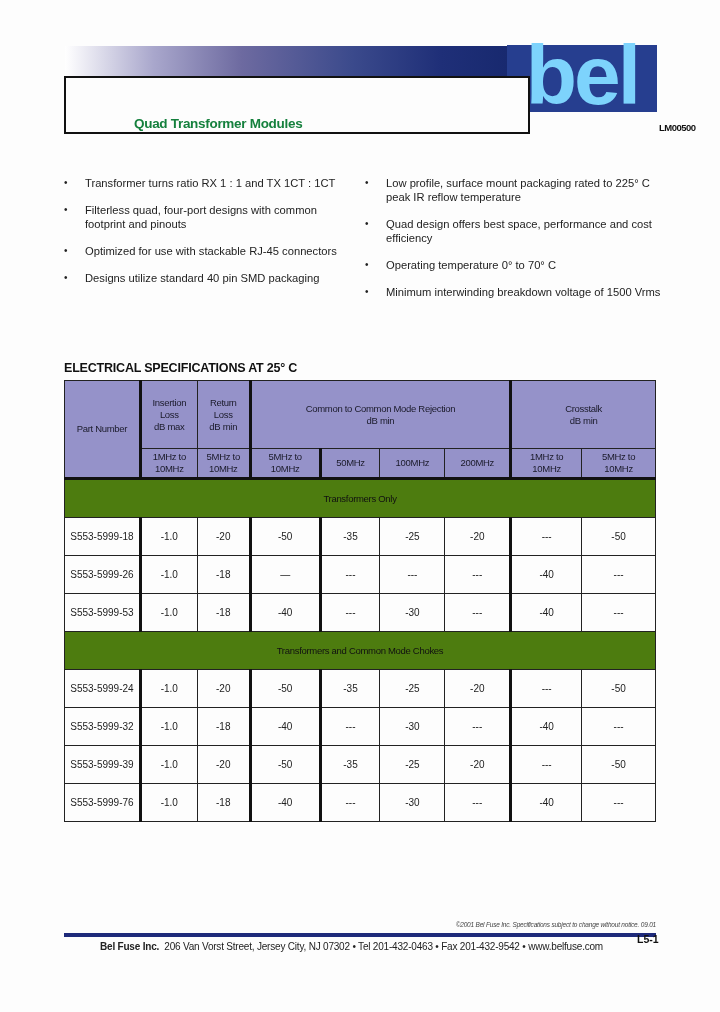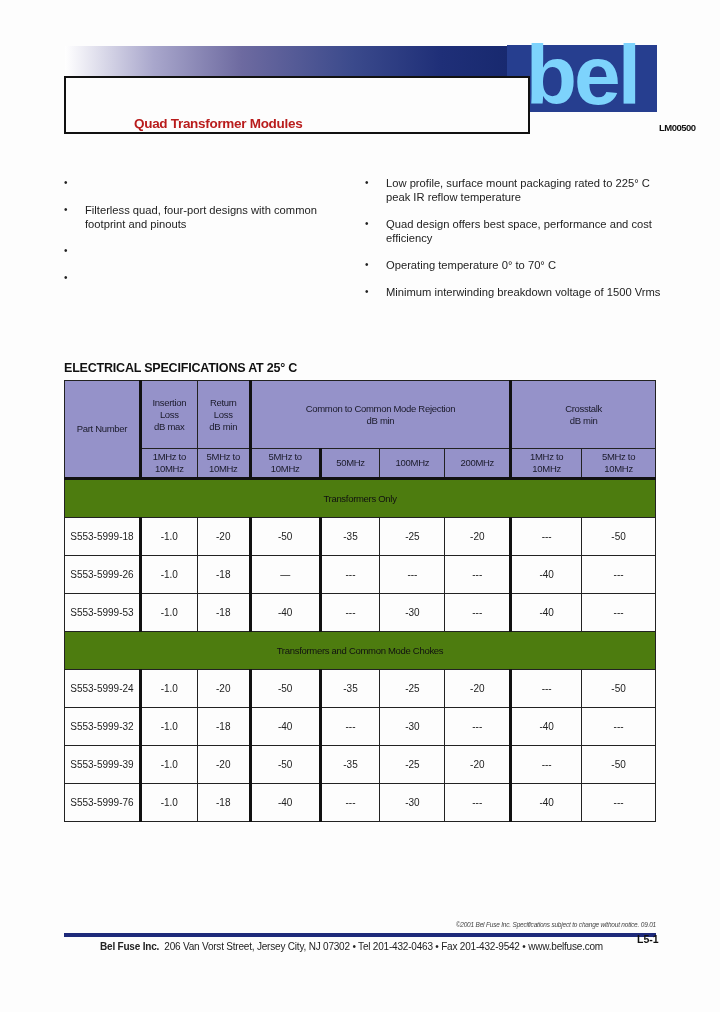--- a/index.html
+++ b/index.html
@@ -7,21 +7,21 @@
          font-family:"Liberation Sans", sans-serif; color:#111; }
   .banner { position:absolute; left:65px; top:46px; width:442px; height:36px;
             background:linear-gradient(to right, #ffffff 0%, #a9a7cc 20%, #6d6aa0 40%, #3b4a8c 65%, #1f2f78 85%, #18296f 100%); }
   .logo { position:absolute; left:507px; top:45px; width:150px; height:67px; background:#263e8f; }
   .logo span { position:absolute; left:0; top:-12px; width:150px; text-align:center;
                color:#7dd3fc; font-family:"Liberation Sans", sans-serif; font-weight:bold;
                font-size:84px; letter-spacing:-3px; line-height:84px; }
   .titlebox { position:absolute; left:64px; top:76px; width:466px; height:58px;
               border:2px solid #111; background:#fdfdfd; box-sizing:border-box; }
   .title { position:absolute; left:68px; top:14px; font-weight:bold; font-size:19px; letter-spacing:-0.5px; }
-  .subtitle { position:absolute; left:68px; top:38px; font-weight:bold; font-size:13.5px; color:#b91c1c; letter-spacing:-0.3px; }
+  .subtitle { position:absolute; left:68px; top:38px; font-weight:bold; font-size:13.5px; color:#15803d; letter-spacing:-0.3px; }
   .docnum { position:absolute; left:620px; top:122px; font-size:9.5px; font-weight:bold; letter-spacing:-0.5px;padding-left:39px; }
   .bullets { position:absolute; top:176px; font-size:11.2px; color:#222; line-height:14px; }
   .bullets.left { left:64px; width:290px; }
   .bullets.right { left:365px; width:300px; }
   .bullet { display:flex; margin-bottom:13px; }
   .bullet .dot { width:21px; flex:none; font-size:10px; }
   .section { position:absolute; left:64px; top:361px; font-weight:bold; font-size:12.5px; letter-spacing:-0.2px; }
   table.spec { position:absolute; left:64px; top:380px; width:592px; border-collapse:collapse;
                font-size:9.5px; text-align:center; }
   table.spec td, table.spec th { border:1px solid #222; padding:0; font-weight:normal; }
@@ -45,30 +45,33 @@
     <span>bel</span>
   </div>
 <div class="titlebox">
   <div class="subtitle">Quad Transformer Modules</div>
 </div>
 <div class="docnum">LM00500</div>
 
 <div class="bullets left">
   <div class="bullet">
       <span class="dot">•</span>
+      <span>Transformer turns ratio RX 1 : 1 and TX 1CT : 1CT</span>
     </div>
   <div class="bullet">
       <span class="dot">•</span>
       <span>Filterless quad, four-port designs with common footprint and pinouts</span>
     </div>
   <div class="bullet">
       <span class="dot">•</span>
-    </div>
-  <div class="bullet">
-      <span class="dot">•</span>
+      <span>Optimized for use with stackable RJ-45 connectors</span>
+    </div>
+  <div class="bullet">
+      <span class="dot">•</span>
+      <span>Designs utilize standard 40 pin SMD packaging</span>
     </div>
 </div>
 <div class="bullets right">
   <div class="bullet">
       <span class="dot">•</span>
       <span>Low profile, surface mount packaging rated to 225° C peak IR reflow temperature</span>
     </div>
   <div class="bullet">
       <span class="dot">•</span>
       <span>Quad design offers best space, performance and cost efficiency</span>

